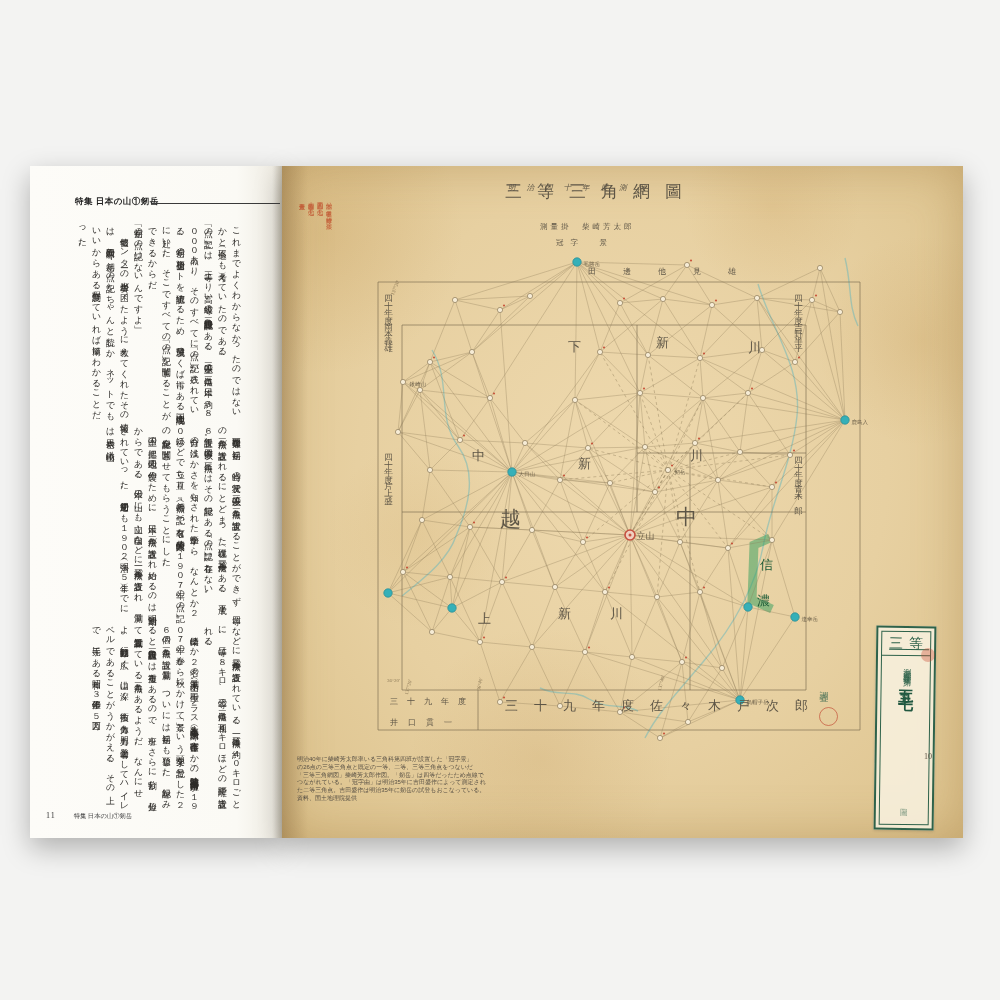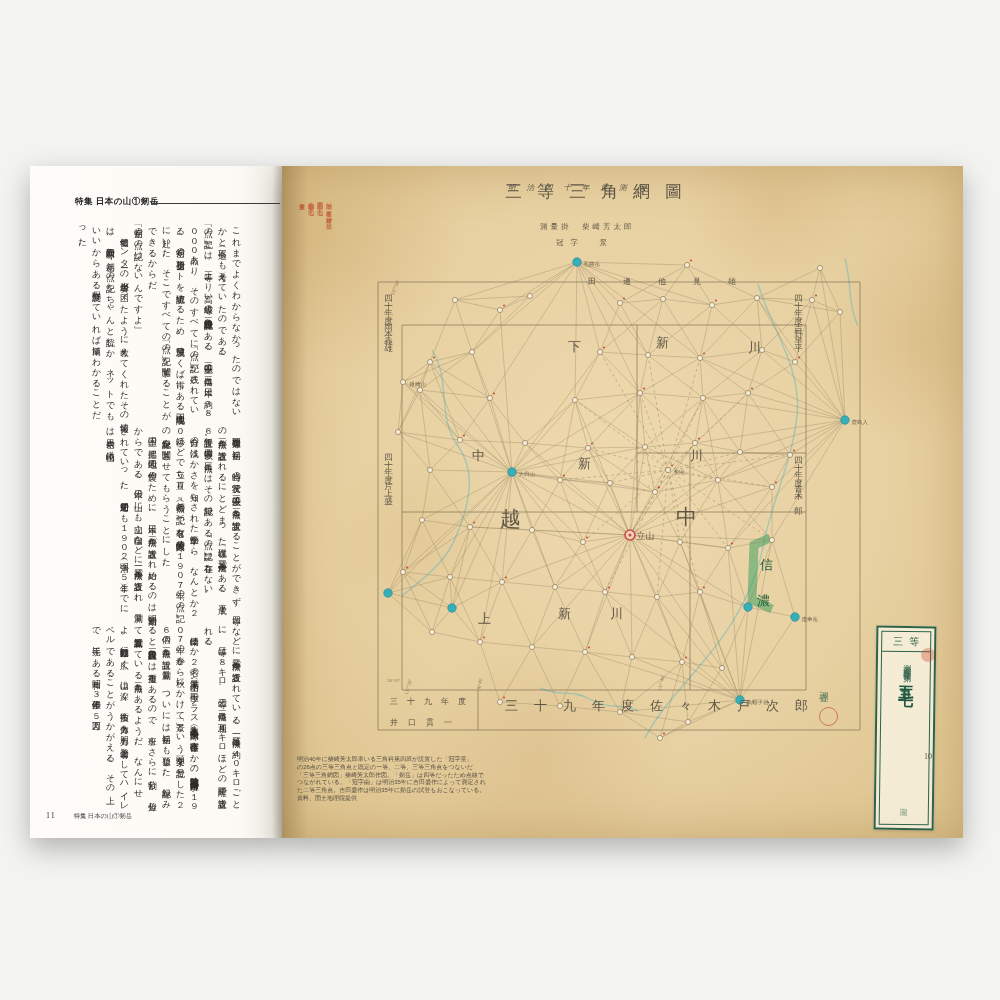--- a/index.html
+++ b/index.html
@@ -41,22 +41,22 @@
   .caption{position:absolute;left:297px;top:756px;width:242px;font-size:6px;
     line-height:7.8px;color:#564f44;white-space:pre-line;
     font-family:"Liberation Sans",sans-serif;}
   .rfooter{position:absolute;left:924px;top:752px;font-size:8px;color:#5a5244;}
 
   .archive{position:absolute;left:875px;top:626px;width:56px;height:200px;
     border:2.5px solid #2e624a;background:rgba(247,240,222,.88);
     transform:rotate(.8deg);box-shadow:0 1px 3px rgba(0,0,0,.15);color:#2e624a;}
   .archive .inner{position:absolute;inset:3px;border:1px solid #2e624a;
     display:flex;flex-direction:column;align-items:center;}
-  .archive .top{font-size:10px;letter-spacing:6px;padding:3px 0 2px 6px;
-    border-bottom:1px solid #2e624a;width:100%;text-align:center;box-sizing:border-box;}
+  .archive .top{font-size:14px;letter-spacing:6px;padding:3px 0 2px 6px;
+    border-bottom:1px solid #2e624a;width:100%;text-align:center;box-sizing:border-box;text-decoration:underline;}
   .archive .vtx{writing-mode:vertical-rl;font-size:8px;margin-top:6px;letter-spacing:2px;}
   .archive .big{writing-mode:vertical-rl;font-size:15px;font-weight:bold;color:#215840;
     margin-top:4px;letter-spacing:3px;}
   .archive .sm{font-size:8px;margin-top:4px;}
   .archive .bt{font-size:8px;opacity:.55;margin-top:auto;margin-bottom:6px;}
   .inspect{position:absolute;left:817px;top:683px;writing-mode:vertical-rl;
     font-size:9px;color:#3f6b52;opacity:.8;letter-spacing:3px;}
   .seal{position:absolute;left:819px;top:707px;width:17px;height:17px;border-radius:50%;
     border:1.6px solid rgba(190,60,40,.6);}
   .seal2{position:absolute;left:921px;top:648px;width:14px;height:14px;border-radius:50%;
@@ -553,21 +553,21 @@
     </svg>
   <div id="overlay">
       <div class="map-text" style="left: 508px; top: 183px; font-size: 7.5px; letter-spacing: 11px; font-style: italic;">明治四十年度測回</div>
       <div class="map-text" style="left: 505px; top: 180px; font-size: 17px; letter-spacing: 15px;">三等三角網圖</div>
       <div class="map-text" style="left: 540px; top: 222px; font-size: 7.5px; letter-spacing: 3px;">測量掛　柴崎芳太郎</div>
       <div class="map-text" style="left: 556px; top: 238px; font-size: 7.5px; letter-spacing: 7px;">冠字　景</div>
       <div class="map-text" style="left: 383px; top: 288px; font-size: 8.5px; letter-spacing: 7px; writing-mode: vertical-rl;">四十年度岡本義雄</div>
       <div class="map-text" style="left: 383px; top: 447px; font-size: 8.5px; letter-spacing: 7px; writing-mode: vertical-rl;">四十年度片上盛</div>
       <div class="map-text" style="left: 793px; top: 288px; font-size: 8.5px; letter-spacing: 7px; writing-mode: vertical-rl;">四十年度吉野半平</div>
       <div class="map-text" style="left: 793px; top: 450px; font-size: 8.5px; letter-spacing: 7px; writing-mode: vertical-rl;">四十年度青木一郎</div>
-      <div class="map-text" style="left: 588px; top: 276px; font-size: 8px; letter-spacing: 27px;">田邊他見雄</div>
+      <div class="map-text" style="left: 588px; top: 266px; font-size: 8px; letter-spacing: 27px;">田邊他見雄</div>
       <div class="map-text" style="left: 390px; top: 696px; font-size: 8px; letter-spacing: 9px;">三十九年度</div>
       <div class="map-text" style="left: 390px; top: 717px; font-size: 8px; letter-spacing: 10px;">井口貫一</div>
       <div class="map-text" style="left: 505px; top: 697px; font-size: 13px; letter-spacing: 16px;">三十九年度佐々木戸次郎</div>
       <div class="map-text" style="left: 568px; top: 338px; font-size: 13px;">下</div>
       <div class="map-text" style="left: 656px; top: 334px; font-size: 13px;">新</div>
       <div class="map-text" style="left: 748px; top: 339px; font-size: 13px;">川</div>
       <div class="map-text" style="left: 472px; top: 447px; font-size: 13px;">中</div>
       <div class="map-text" style="left: 578px; top: 455px; font-size: 13px;">新</div>
       <div class="map-text" style="left: 690px; top: 447px; font-size: 13px;">川</div>
       <div class="map-text" style="left: 500px; top: 505px; font-size: 21px;">越</div>

